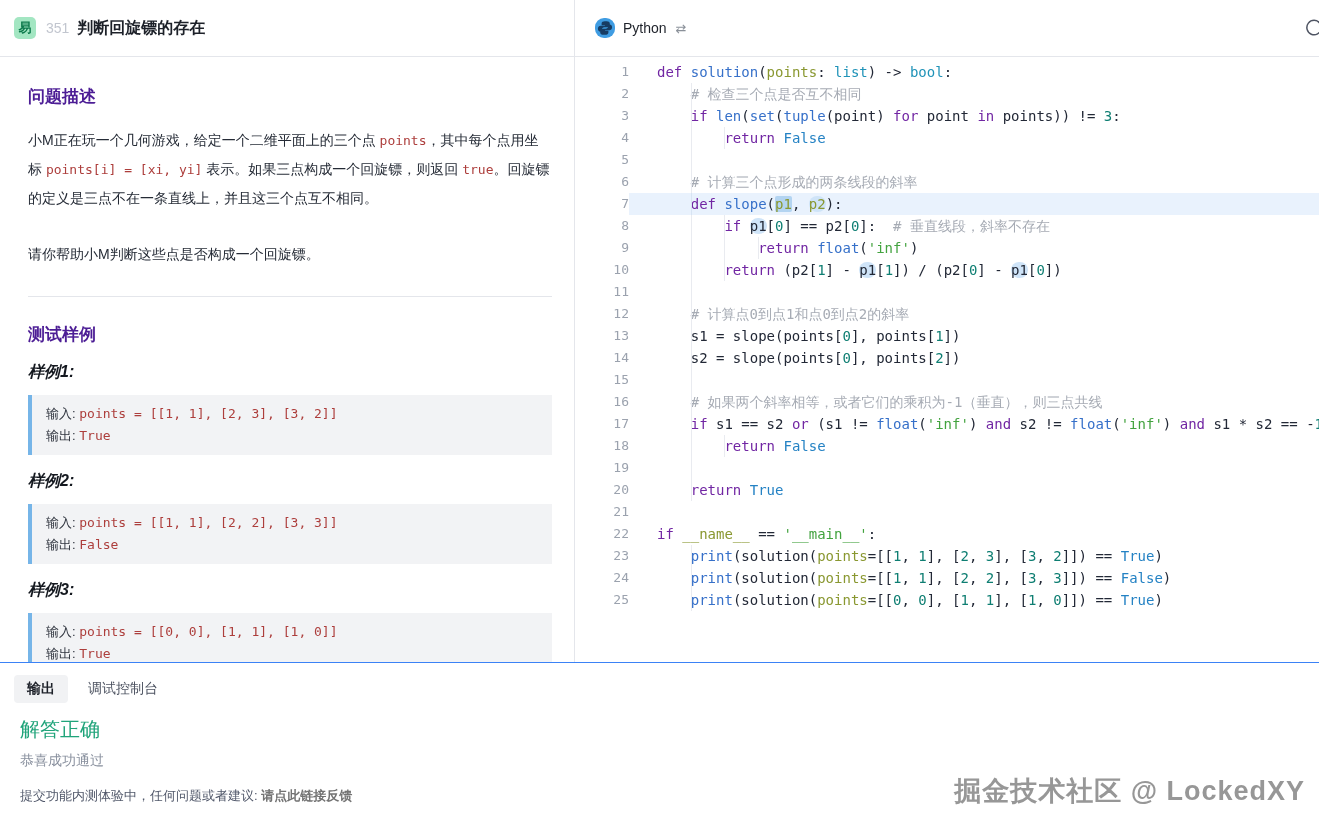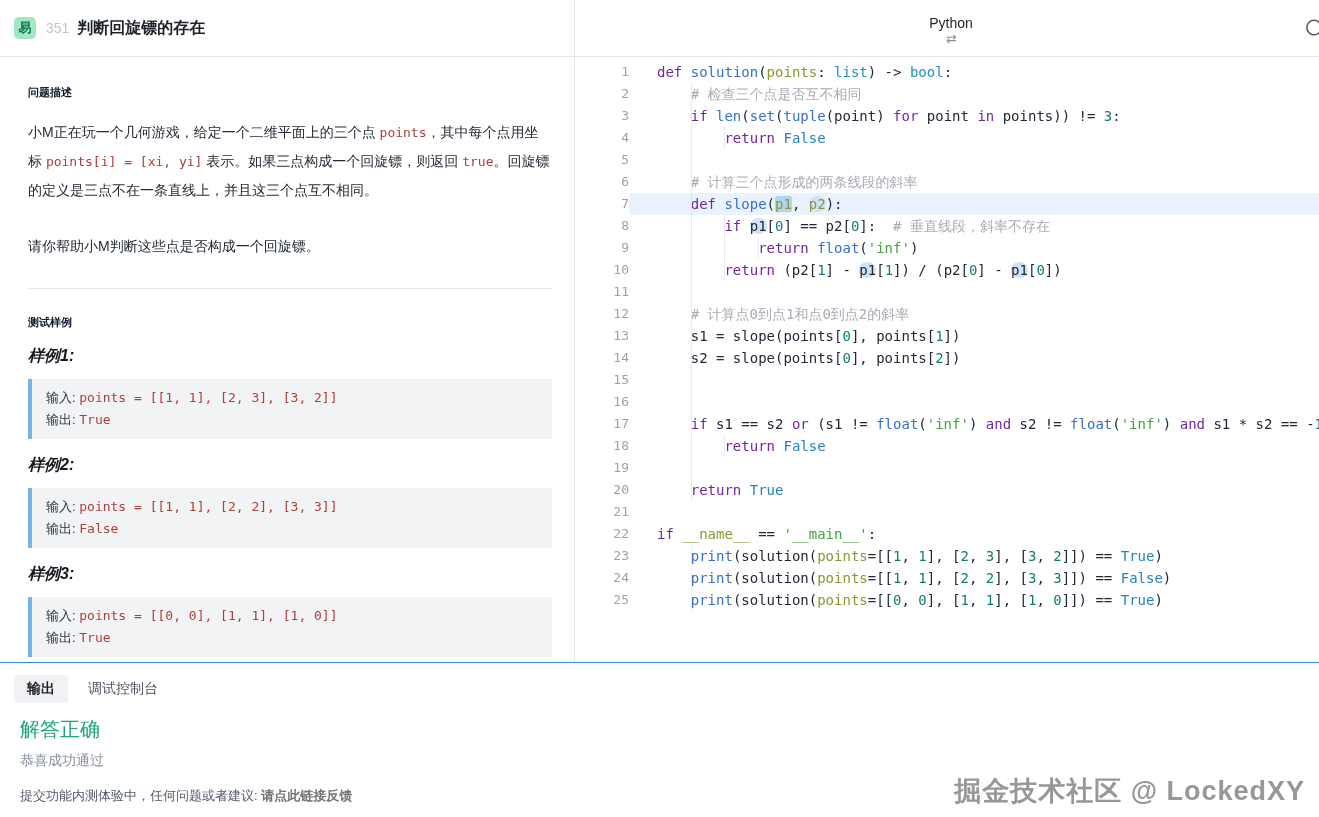--- a/index.html
+++ b/index.html
@@ -6,35 +6,35 @@
   html,body { width:1319px; height:817px; }
   body { font-family:"Liberation Sans","DejaVu Sans",sans-serif; background:#fff; color:#1d2129; overflow:hidden; }
   .app { width:1319px; height:817px; display:flex; flex-direction:column; overflow:hidden; background:#fff; }
 
   
   .main { height:662px; display:flex; flex:0 0 auto; }
   .left-panel { width:575px; border-right:1px solid #e4e6eb; display:flex; flex-direction:column; }
   .right-panel { flex:1; display:flex; flex-direction:column; min-width:0; }
   .panel-header { height:57px; border-bottom:1px solid #e4e6eb; display:flex; align-items:center; flex:0 0 auto; }
   .left-panel .panel-header { padding:0 16px 0 14px; }
-  .right-panel .panel-header { padding:15px 20px; position:relative;flex-direction:column; }
+  .right-panel .panel-header { padding:15px 20px; position:relative; }
 
   .diff-badge { width:22px; height:22px; border-radius:5px; background:#a3e6c2; color:#0e7a4c;
     font-size:13px; font-weight:bold; display:flex; align-items:center; justify-content:center; }
   .prob-id { color:#c2c6cf; font-size:14px; margin:0 8px 0 10px; }
   .prob-title { color:#1d2129; font-size:16px; font-weight:bold; }
 
   .lang-icon { width:20px; height:20px; display:block; }
   .lang-label { font-size:14px; font-weight:500; color:#1d2129; margin-left:8px; }
   .swap-icon { font-family:"DejaVu Sans",sans-serif; color:#8a9099; font-size:13px; margin-left:9px; cursor:pointer; }
   .refresh-icon { position:absolute; right:-4px; top:50%; transform:translateY(-50%); }
 
   
   .problem-body { padding:22px 22px 0 28px; overflow:hidden; font-size:14px; color:#252b36; }
-  .problem-body h2 { font-size:11px; color:#0f172a; margin:6px 0 18px; font-weight:bold; }
+  .problem-body h2 { font-size:17px; color:#4c1d95; margin:6px 0 18px; font-weight:bold; }
   .desc-p { line-height:28px; }
   .desc-p + .desc-p { margin-top:28px; }
   code.inline { font-family:"DejaVu Sans Mono",monospace; font-size:13px; color:#ad3e3c; }
   .rule { border:none; border-top:1px solid #e4e6eb; margin:28px 0 0; }
   .samples-heading { margin-top:26px !important; margin-bottom:14px !important; }
   .sample-label { font-size:16px; font-weight:bold; font-style:italic; color:#14181f; margin:16px 0 12px; }
   .sample-block { background:#f2f3f5; border-left:4px solid #76b5e8; padding:8px 14px; margin-bottom:6px; }
   .sample-line { font-size:13px; line-height:22px; white-space:pre; }
   .sample-line .io-label { color:#2f343e; font-family:"Liberation Sans","DejaVu Sans",sans-serif; }
   .sample-line .io-code { font-family:"DejaVu Sans Mono",monospace; color:#ad3e3c; }
@@ -178,21 +178,21 @@
           <div class="cl">
             <span class="ln">14</span>
             <span class="ct"><i class="guide" style="left: calc(4ch + 28px);"></i><span>    s2 = slope(points[</span><span class="tk-n">0</span><span>], points[</span><span class="tk-n">2</span><span>])</span></span>
           </div>
           <div class="cl">
             <span class="ln">15</span>
             <span class="ct"><i class="guide" style="left: calc(4ch + 28px);"></i></span>
           </div>
           <div class="cl">
             <span class="ln">16</span>
-            <span class="ct"><i class="guide" style="left: calc(4ch + 28px);"></i></span>
+            <span class="ct"><i class="guide" style="left: calc(4ch + 28px);"></i><span class="tk-c">    # 如果两个斜率相等，或者它们的乘积为-1（垂直），则三点共线</span></span>
           </div>
           <div class="cl">
             <span class="ln">17</span>
             <span class="ct"><i class="guide" style="left: calc(4ch + 28px);"></i><span>    </span><span class="tk-k">if</span><span> s1 == s2 </span><span class="tk-k">or</span><span> (s1 != </span><span class="tk-f">float</span><span>(</span><span class="tk-s">'inf'</span><span>) </span><span class="tk-k">and</span><span> s2 != </span><span class="tk-f">float</span><span>(</span><span class="tk-s">'inf'</span><span>) </span><span class="tk-k">and</span><span> s1 * s2 == -</span><span class="tk-n">1</span></span>
           </div>
           <div class="cl">
             <span class="ln">18</span>
             <span class="ct"><i class="guide" style="left: calc(4ch + 28px);"></i><i class="guide" style="left: calc(8ch + 28px);"></i><span>        </span><span class="tk-k">return</span><span> </span><span class="tk-b">False</span></span>
           </div>
           <div class="cl">

